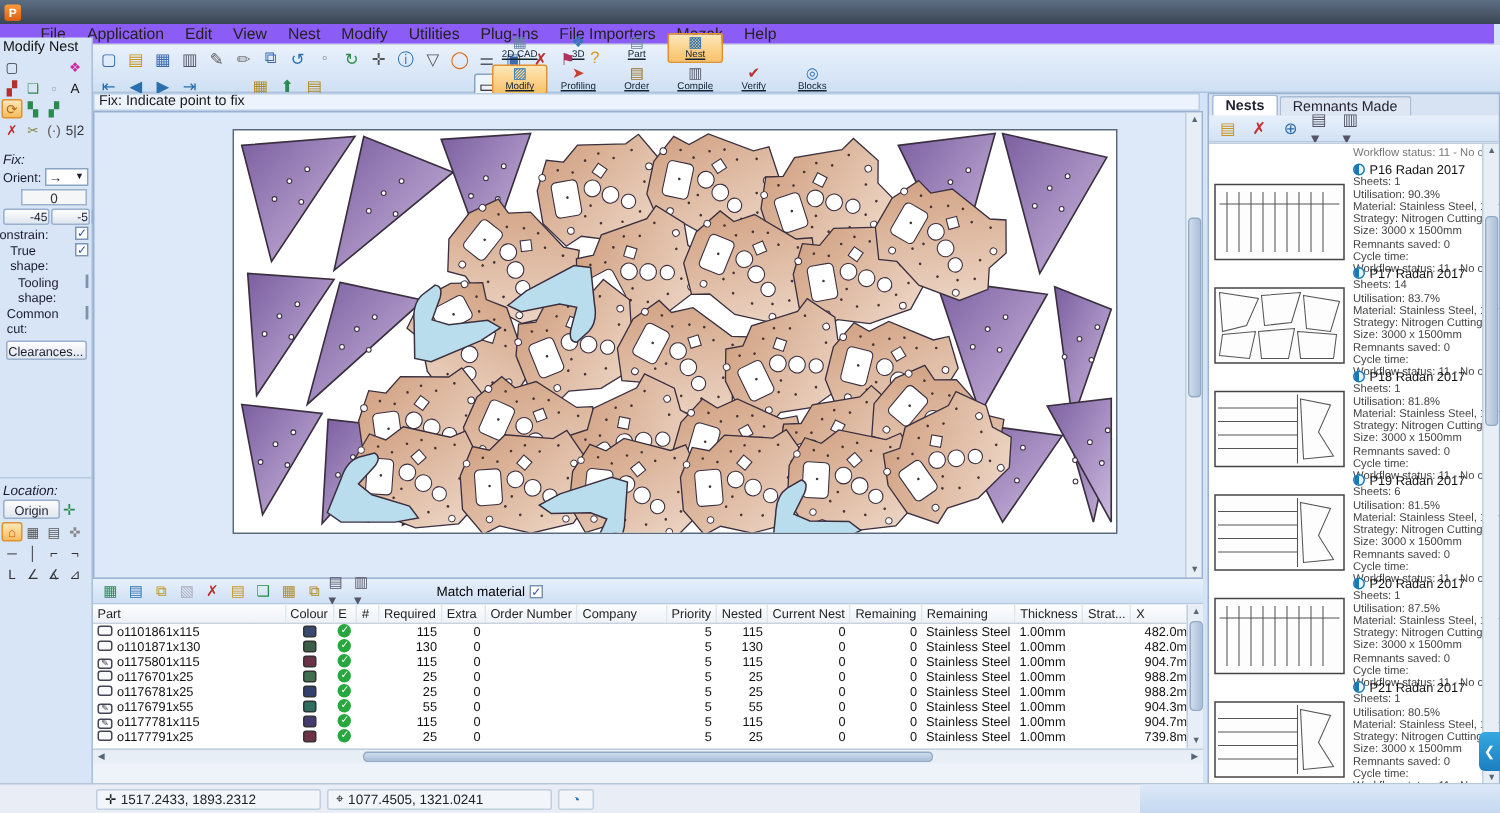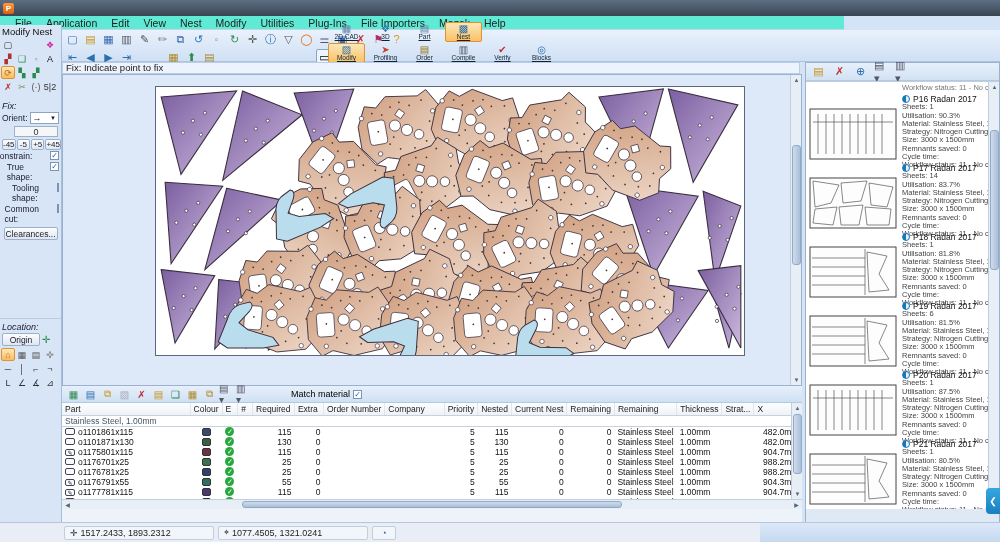--- a/index.html
+++ b/index.html
@@ -5,22 +5,22 @@
   * { margin:0; padding:0; box-sizing:border-box; }
   html,body { width:1000px; height:542px; overflow:hidden; }
   body { font-family:"Liberation Sans", sans-serif; font-size:11px; background:#d4e3f5; position:relative; }
 
   
   #titlebar { position:absolute; left:0; top:0; width:1000px; height:16px;
     background:linear-gradient(#5d6e83,#3a4552); color:#fff; display:flex; align-items:center;
     font-size:10px; padding-left:3px; gap:4px; }
   #title-icon { width:11px; height:11px; background:linear-gradient(#ff9a3c,#d95f12); border-radius:2px;
     color:#fff; font-size:8px; font-weight:bold; text-align:center; line-height:11px; }
-  #menubar { position:absolute; left:0; top:16px; width:844px; height:14px; background:#5eead4;
-    border-bottom:1px solid #c8d4e4; display:flex; align-items:center; padding-left:8px; }
+  #menubar { position:absolute; left:0; top:16px; width:996px; height:14px; background:#8b5cf6;
+    border-bottom:1px solid #c8d4e4; display:flex; align-items:center; padding-left:20px; }
   #menubar span { padding:0 7px; font-size:10.5px; color:#222; }
 
   
   #toolbar-zone { position:absolute; left:62px; top:30px; width:938px; height:32px;
     background:linear-gradient(#e9f1fc,#cfe0f4); border-bottom:1px solid #aec4de; }
   .icon-row { display:flex; align-items:center; gap:1px; padding:1px 2px; }
   .tbicon { width:17px; height:16px; display:inline-flex; align-items:center; justify-content:center;
     font-size:11px; border:1px solid transparent; border-radius:2px; }
   #prompt-bar { position:absolute; left:62px; top:62px; width:738px; height:12px; background:#edf3fc;
     border:1px solid #b9cde6; font-size:9.5px; color:#1a1a1a; padding:0 3px; line-height:10px; }
@@ -42,21 +42,21 @@
     font-size:9px; border:1px solid transparent; border-radius:2px; }
   .tool.active { background:linear-gradient(#fde7b8,#f6bd60); border-color:#e2912e; }
   .sec-label { padding:1px 2px; margin-top:6px;font-style:italic; }
   .orient-row { display:flex; align-items:center; padding:0 2px; gap:2px; }
   #orient-select { width:38px; height:12px; background:#fff; border:1px solid #8aa4c4; font-size:9px;
     display:flex; align-items:center; justify-content:space-between; padding:0 2px; }
   #angle-input { width:44px; height:11px; background:#f4f6f8; border:1px solid #9ab0cc; margin:2px 0 2px 14px;
     font-size:9px; text-align:center; color:#333; }
   .step-row { display:flex; gap:1px; padding-left:2px; }
   .stepbtn { flex:1; height:11px; background:linear-gradient(#fdfdfd,#dfe6ee); border:1px solid #9ab0cc;
-    border-radius:2px; font-size:8px; text-align:center; line-height:10px; }
+    border-radius:2px; font-size:8px; text-align:center; line-height:10px;padding-left:17px; }
   .chk-row { display:flex; justify-content:flex-end; gap:18px; padding:1px 2px 0 0;margin-left:48px; }
   .chkbox { width:9px; height:9px; background:#fff; border:1px solid #7a94b4; font-size:8px; line-height:8px;
     text-align:center; color:#3558a8; }
   #clearances-btn { display:block; width:54px; height:13px; margin:3px auto 0 auto;
     background:linear-gradient(#fdfdfd,#dfe6ee); border:1px solid #9ab0cc; border-radius:2px; font-size:8.5px;
     text-align:center; line-height:12px; }
   #location-sec { margin-top:78px; border-top:1px solid #b8cce4; padding-top:2px; }
   .origin-row { display:flex; align-items:center; gap:2px; padding:0 2px; }
   #origin-btn { width:38px; height:13px; background:linear-gradient(#fdfdfd,#dfe6ee); border:1px solid #9ab0cc;
     border-radius:2px; font-size:8.5px; text-align:center; line-height:12px; }
@@ -576,23 +576,20 @@
             <th>Company</th>
             <th>Priority</th>
             <th>Nested</th>
             <th>Current Nest</th>
             <th>Remaining</th>
             <th>Remaining</th>
             <th>Thickness</th>
             <th>Strat...</th>
             <th>X</th>
           </tr>
-          <tr class="group-row">
-            <td colspan="16">Stainless Steel, 1.00mm</td>
-          </tr>
           <tr>
             <td><span class="part-ico"></span>o1101861x115</td>
             <td>
               <div class="swatch" style="background:#3a4a6e"></div>
             </td>
             <td>
               <div class="okcheck">✓</div>
             </td>
             <td></td>
             <td class="num">115</td>
@@ -771,20 +768,24 @@
     </div>
   </div>
   <div id="hscroll">
     <div class="scroll-arrow" style="left:0;top:0;">◀</div>
     <div class="hthumb" style="left:180px;width:380px;"></div>
     <div class="scroll-arrow" style="left:auto;right:0;top:0;">▶</div>
   </div>
 </div>
 
 <div id="right-panel">
+  <div class="tabs" id="right-tabs">
+      <div class="tab active">Nests</div>
+      <div class="tab">Remnants Made</div>
+    </div>
   <div id="nests-toolbar">
       <span class="tbicon" style="color: rgb(200, 149, 30);">▤</span>
       <span class="tbicon" style="color: rgb(192, 48, 48);">✗</span>
       <span class="tbicon" style="color: rgb(43, 111, 174);">⊕</span>
       <span class="tbicon" style="color: rgb(85, 85, 102);">▤ ▾</span>
       <span class="tbicon" style="color: rgb(85, 85, 102);">▥ ▾</span>
     </div>
   <div id="nest-list">
     <div id="overflow-line">Workflow status: 11 - No cutt...</div>
     <div id="nest-items">

